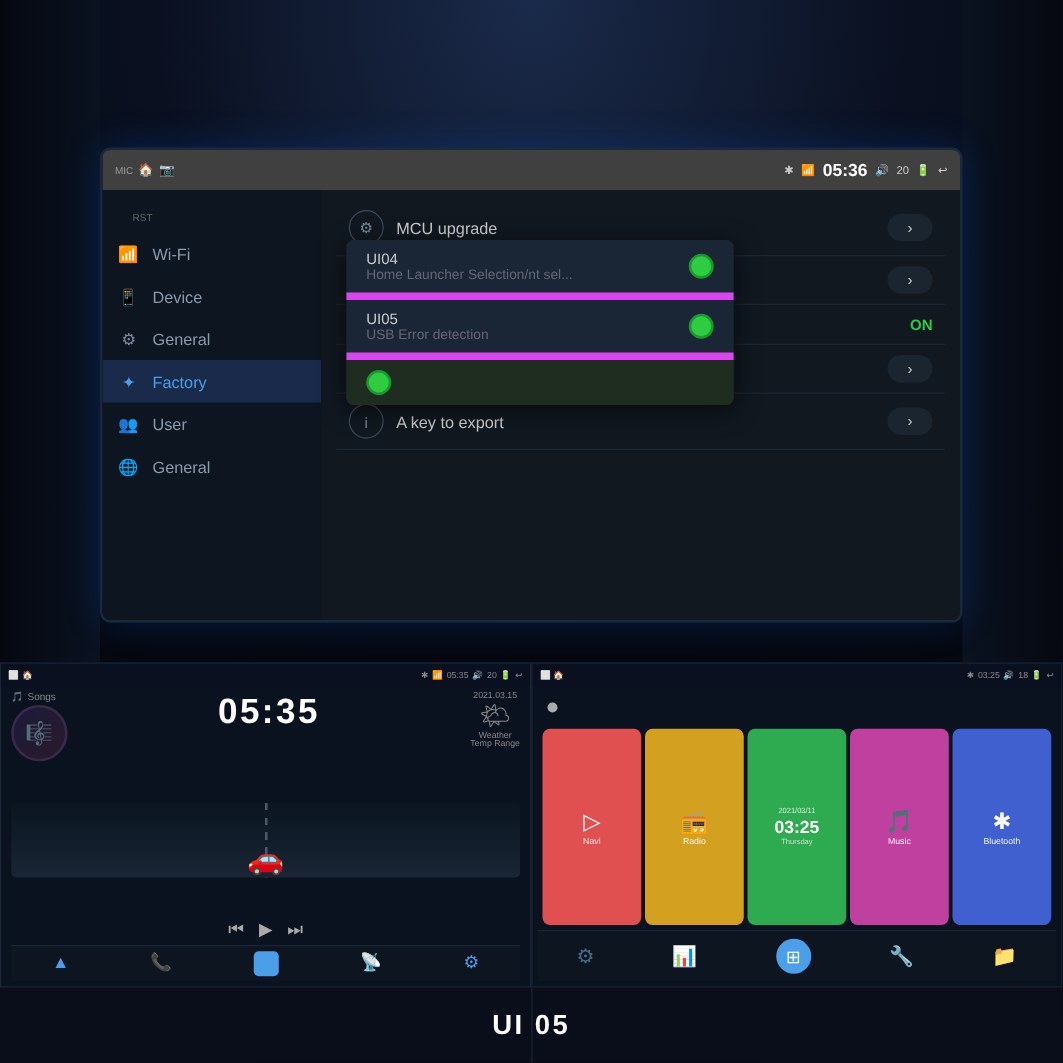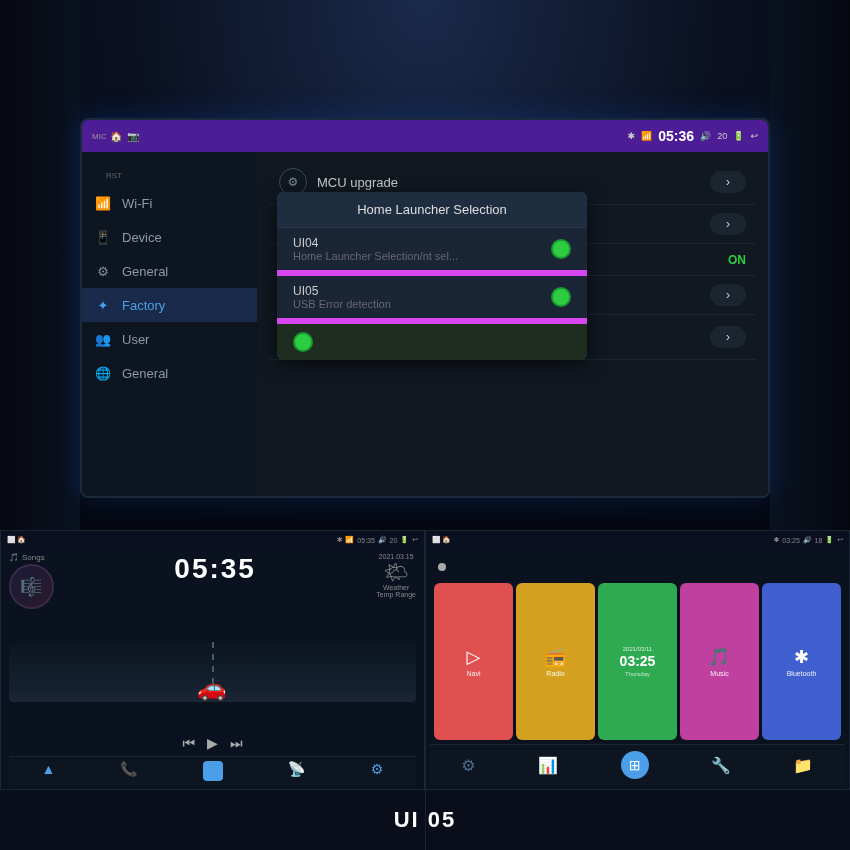--- a/index.html
+++ b/index.html
@@ -44,21 +44,21 @@
       overflow: hidden;
       box-shadow: 0 0 30px rgba(0,100,255,0.2);
     }
 
     
     .status-bar {
       display: flex;
       justify-content: space-between;
       align-items: center;
       padding: 16px 10px;
-      background: #4c1d95;
+      background: #404040;
       height: 24px;
     }
     .status-left {
       display: flex;
       align-items: center;
       gap: 4px;
       font-size: 9px;
       color: #ccc;
     }
     .status-right {
@@ -596,21 +596,20 @@
         </div>
         <div class="menu-item-row">
           <div class="menu-item-left">
             <div class="menu-item-icon">ℹ</div>
             <span class="menu-item-text">A key to export</span>
           </div>
           <button class="arrow-btn">›</button>
         </div>
 
         <div class="dropdown-overlay">
-          <div class="dropdown-title">Home Launcher Selection</div>
           <div class="dropdown-item">
             <div class="dropdown-item-left">
               <span class="dropdown-item-title">UI04</span>
               <span class="dropdown-item-sub">Home Launcher Selection/nt sel...</span>
             </div>
             <div class="toggle-green"></div>
           </div>
           <div class="dropdown-item">
             <div class="dropdown-item-left">
               <span class="dropdown-item-title">UI05</span>

